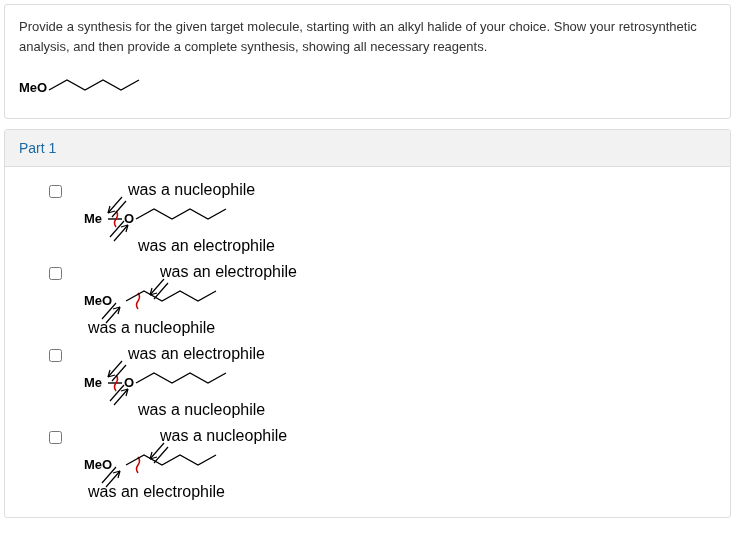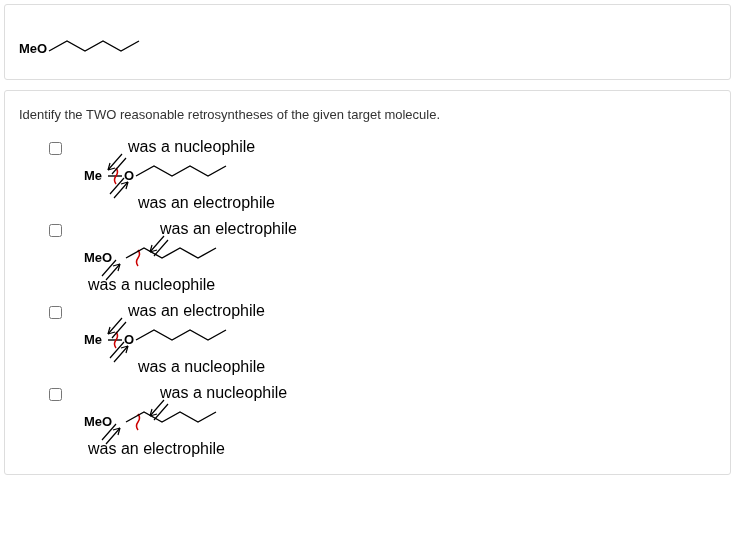--- a/index.html
+++ b/index.html
@@ -56,31 +56,32 @@
     flex: none;
     width: 13px; height: 13px;
   }
   .opt-diagram { position: relative; height: 70px; }
   .label-text { font-size: 16px; color: #000; position: absolute; white-space: nowrap; }
 </style>
 </head>
 <body>
 
 <div class="card prompt">
+  <div>Provide a synthesis for the given target molecule, starting with an alkyl halide of your choice. Show your retrosynthetic analysis, and then provide a complete synthesis, showing all necessary reagents.</div>
   <div class="target-mol">
     <svg viewBox="0 0 140 30" width="140" height="30">
       <text x="0" y="22" font-size="13" font-weight="bold" font-family="Arial">MeO</text>
       <path d="M 30 20 L 48 10 L 66 20 L 84 10 L 102 20 L 120 10" stroke="#000" stroke-width="1.4" fill="none"></path>
     </svg>
   </div>
 </div>
 
 <div class="part-card">
+  <div class="part-header">Part 1</div>
   <div class="part-body">
-    <div class="sub-instr">Identify the TWO reasonable retrosyntheses of the given target molecule.</div>
     <div id="options-container">
         <div class="option-row">
     <input type="checkbox" style="">
     <div class="opt-diagram">
     <span class="label-text" style="left:50px; top:0;">was a nucleophile</span>
     <svg viewBox="0 0 240 70" width="240" height="70">
               <text x="6" y="42" font-size="13" font-weight="bold" font-family="Arial">Me</text>
               <line x1="30" y1="38" x2="44" y2="38" stroke="#000" stroke-width="1.4"></line>
               <path d="M 38 30 q 3 4 0 8 q -3 4 0 8" stroke="#c00" stroke-width="1.5" fill="none"></path>
               <text x="46" y="42" font-size="13" font-weight="bold" font-family="Arial">O</text>

